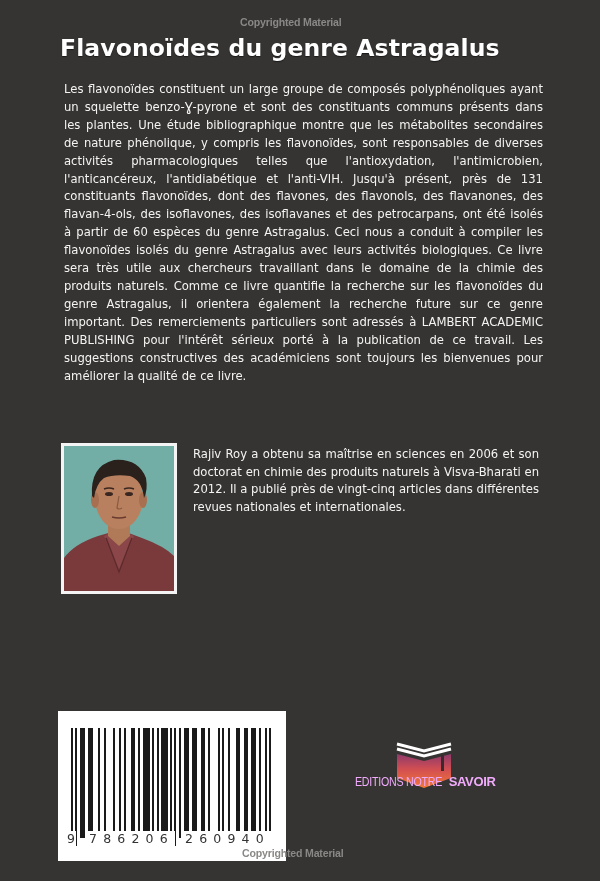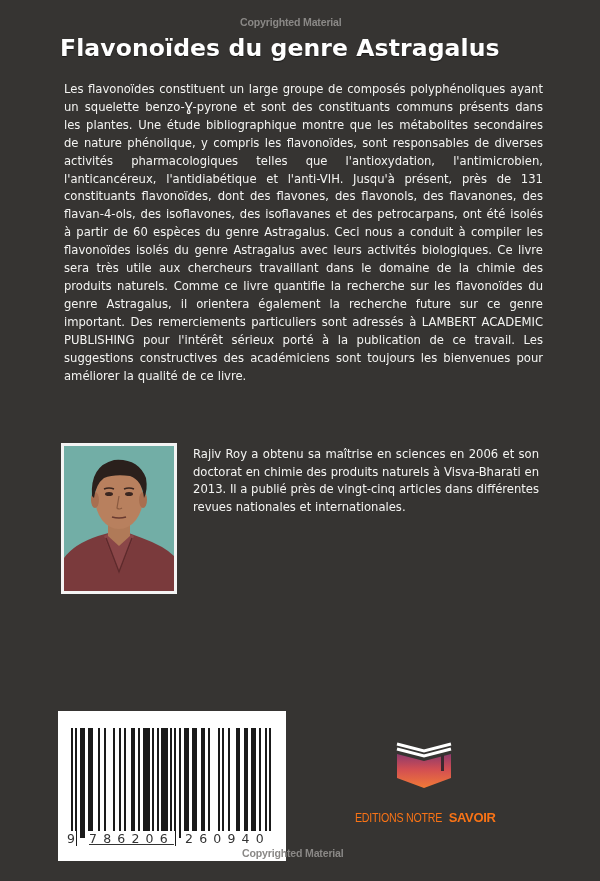--- a/index.html
+++ b/index.html
@@ -115,24 +115,24 @@
     .publisher-logo {
       position: absolute;
       left: 393px;
       top: 740px;
       width: 62px;
       height: 50px;
     }
     .publisher-name {
       position: absolute;
       left: 355px;
-      top: 810px;
+      top: 774px;
       font-family: "Liberation Sans", sans-serif;
       font-size: 13px;
-      color: #f97316;
+      color: #f0abfc;
       white-space: nowrap;
       letter-spacing: -0.3px;
     }
     .publisher-name .light {
       display: inline-block;
       transform: scaleX(0.82);
       transform-origin: left center;
       margin-right: -16px;
     }
     .publisher-name .bold {
@@ -172,21 +172,21 @@
       <path d="M40 43 Q45 41 50 43" stroke="#3a2620" stroke-width="1.5" fill="none"></path>
       <path d="M60 43 Q65 41 70 43" stroke="#3a2620" stroke-width="1.5" fill="none"></path>
 
       <path d="M55 50 L53 62 Q55 64 58 62" stroke="#8a5a40" stroke-width="1.2" fill="none"></path>
 
       <path d="M48 71 Q55 73 62 71" stroke="#6a3a30" stroke-width="1.6" fill="none"></path>
     </svg>
   </div>
 </div>
 
-<p class="author-bio">Rajiv Roy a obtenu sa maîtrise en sciences en 2006 et son doctorat en chimie des produits naturels à Visva-Bharati en 2013. Il a publié près de vingt-cinq articles dans différentes revues nationales et internationales.</p>
+<p class="author-bio">Rajiv Roy a obtenu sa maîtrise en sciences en 2006 et son doctorat en chimie des produits naturels à Visva-Bharati en 2012. Il a publié près de vingt-cinq articles dans différentes revues nationales et internationales.</p>
 
 <div class="barcode-box">
   <svg class="barcode-bars" viewBox="0 0 202 118" xmlns="http://www.w3.org/2000/svg" preserveAspectRatio="none">
     <g fill="#1a1a1a">
 
       <rect x="0" y="0" width="2" height="118"></rect>
       <rect x="4" y="0" width="2" height="118"></rect>
 
       <rect x="9" y="0" width="5" height="110"></rect>
       <rect x="17" y="0" width="5" height="110"></rect>
@@ -217,21 +217,21 @@
       <rect x="173" y="0" width="4" height="110"></rect>
       <rect x="180" y="0" width="5" height="110"></rect>
       <rect x="188" y="0" width="2" height="110"></rect>
 
       <rect x="194" y="0" width="2" height="118"></rect>
       <rect x="198" y="0" width="2" height="118"></rect>
     </g>
   </svg>
   <div class="barcode-digits">
     <span style="left:0px;">9</span>
-    <span style="left:22px; letter-spacing:6.2px;text-decoration:underline;">786206</span>
+    <span style="left:22px; letter-spacing:6.2px;">786206</span>
     <span style="left:118px; letter-spacing:6.2px;">260940</span>
   </div>
 </div>
 
 <div class="watermark wm-bottom">Copyrighted Material</div>
 
 <div class="publisher-logo">
   <svg width="62" height="50" viewBox="0 0 62 50" xmlns="http://www.w3.org/2000/svg">
     <defs>
       <linearGradient id="logoGrad" x1="0" y1="0" x2="0" y2="1">

